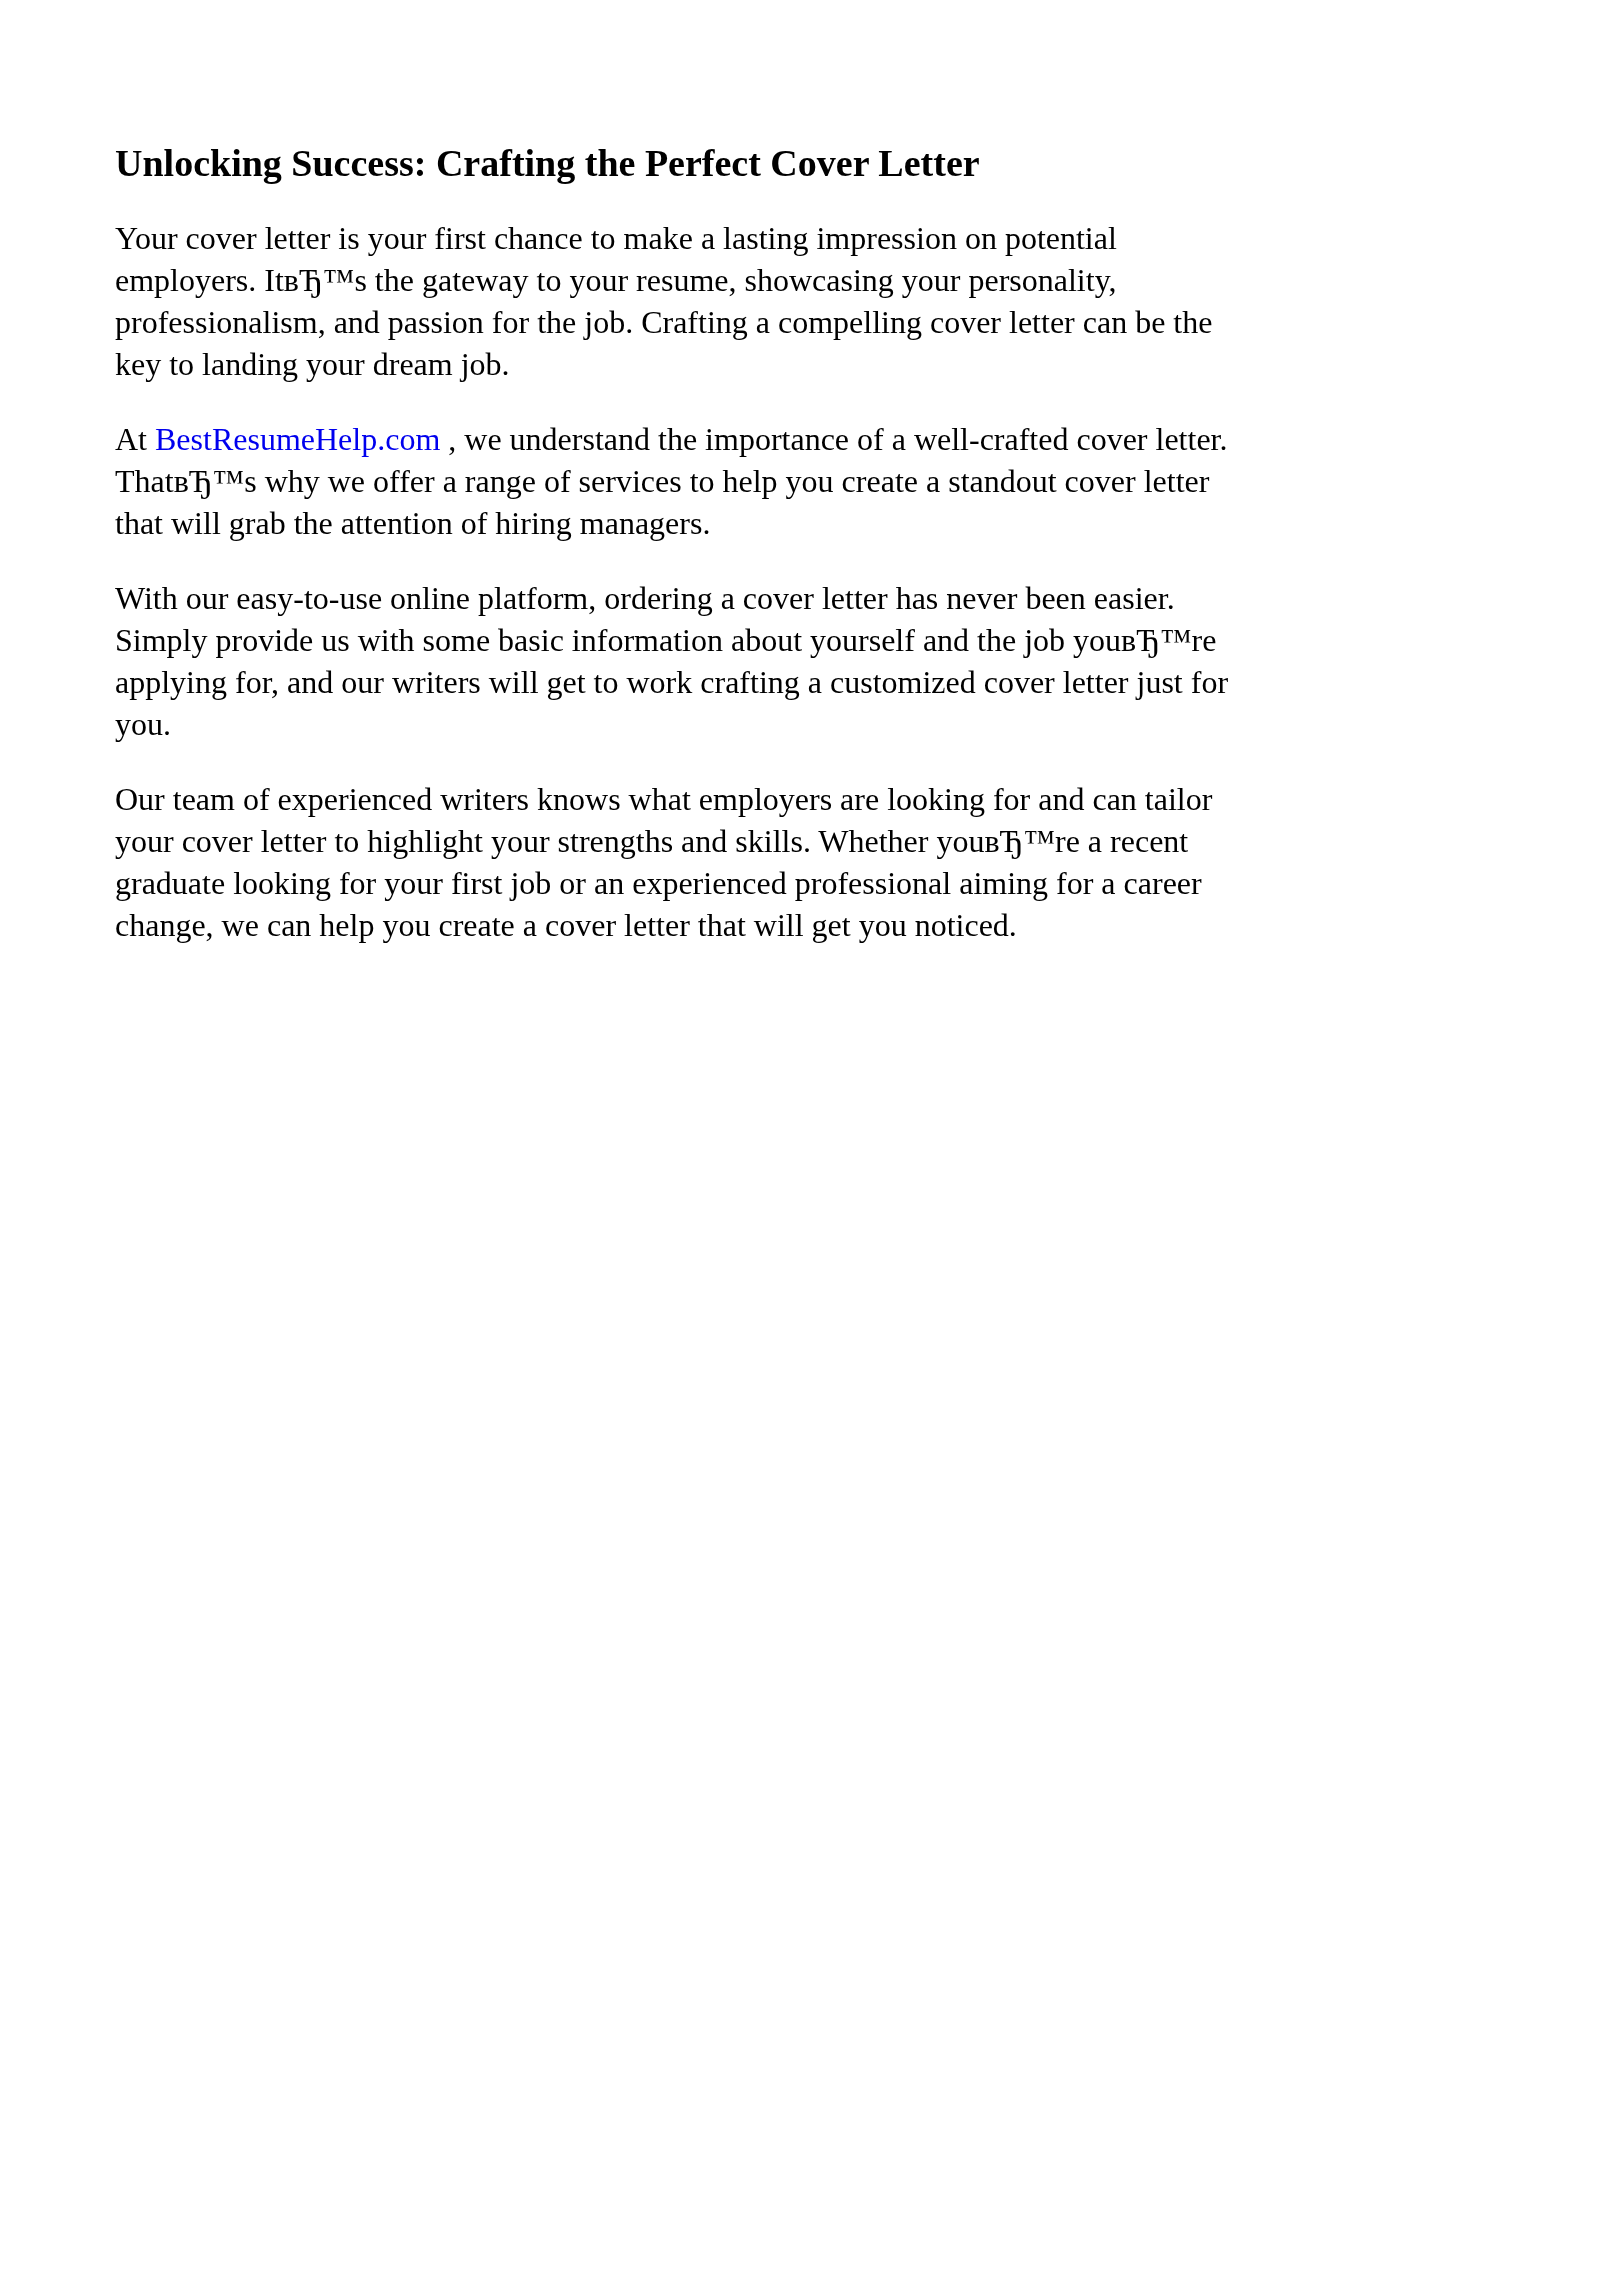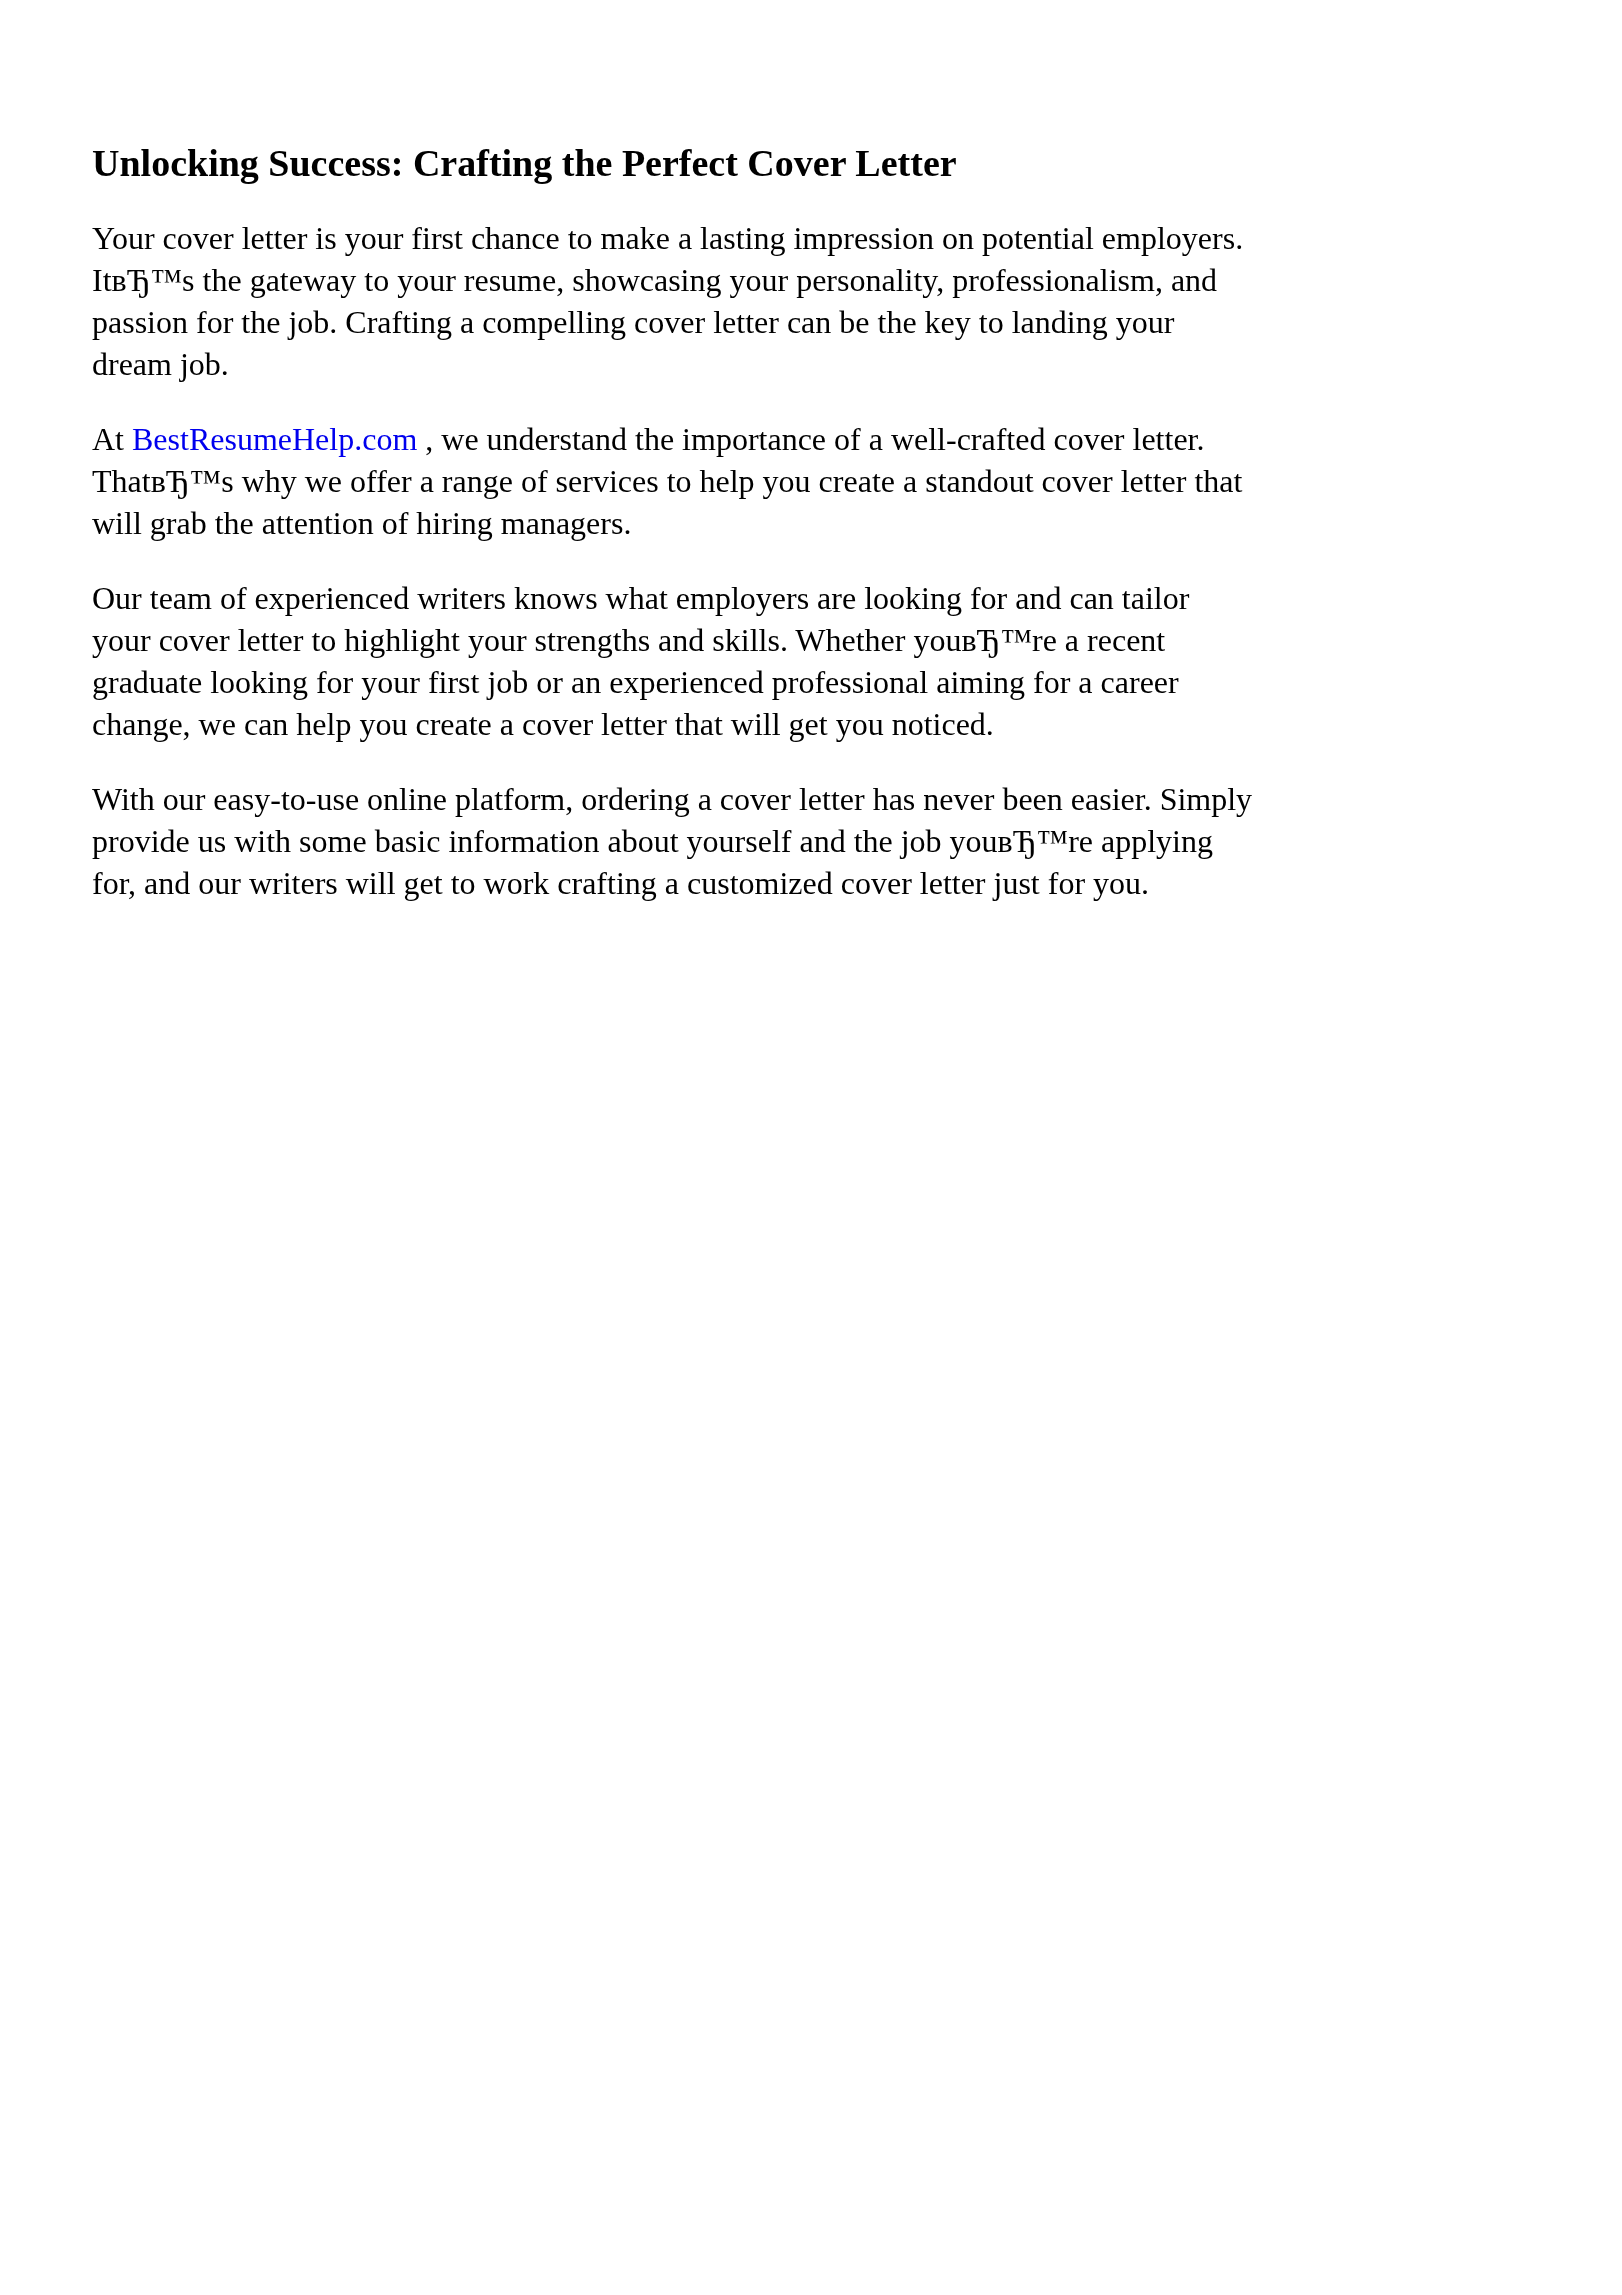--- a/index.html
+++ b/index.html
@@ -6,21 +6,21 @@
     margin: 0;
     padding: 0;
     background: #ffffff;
   }
   .page {
     position: relative;
     width: 1338px;
     height: 2295px;
     background: #ffffff;
     box-sizing: border-box;
-    padding: 142px 84px 0 92px;
+    padding: 142px 84px 0 115px;
     overflow: hidden;
     font-family: "Liberation Serif", serif;
     color: #000000;
   }
   .doc-title {
     font-family: "Liberation Serif", serif;
     font-weight: bold;
     font-size: 38px;
     line-height: 42px;
     margin: 0 0 33px 0;
@@ -50,22 +50,22 @@
 
   <p class="doc-para">
     <span>Your cover letter is your first chance to make a lasting impression on potential employers. ItвЂ™s the gateway to your resume, showcasing your personality, professionalism, and passion for the job. Crafting a compelling cover letter can be the key to landing your dream job.</span>
   </p>
 
   <p class="doc-para">
     <span>At </span><a class="doc-link">BestResumeHelp.com</a><span> , we understand the importance of a well-crafted cover letter. ThatвЂ™s why we offer a range of services to help you create a standout cover letter that will grab the attention of hiring managers.</span>
   </p>
 
   <p class="doc-para">
-    <span>Our team of experienced writers knows what employers are looking for and can tailor your cover letter to highlight your strengths and skills. Whether youвЂ™re a recent graduate looking for your first job or an experienced professional aiming for a career change, we can help you create a cover letter that will get you noticed.</span>
+    <span>With our easy-to-use online platform, ordering a cover letter has never been easier. Simply provide us with some basic information about yourself and the job youвЂ™re applying for, and our writers will get to work crafting a customized cover letter just for you.</span>
   </p>
 
   <p class="doc-para">
-    <span>With our easy-to-use online platform, ordering a cover letter has never been easier. Simply provide us with some basic information about yourself and the job youвЂ™re applying for, and our writers will get to work crafting a customized cover letter just for you.</span>
+    <span>Our team of experienced writers knows what employers are looking for and can tailor your cover letter to highlight your strengths and skills. Whether youвЂ™re a recent graduate looking for your first job or an experienced professional aiming for a career change, we can help you create a cover letter that will get you noticed.</span>
   </p>
 
 
 </div>
 
 
 </body></html>

